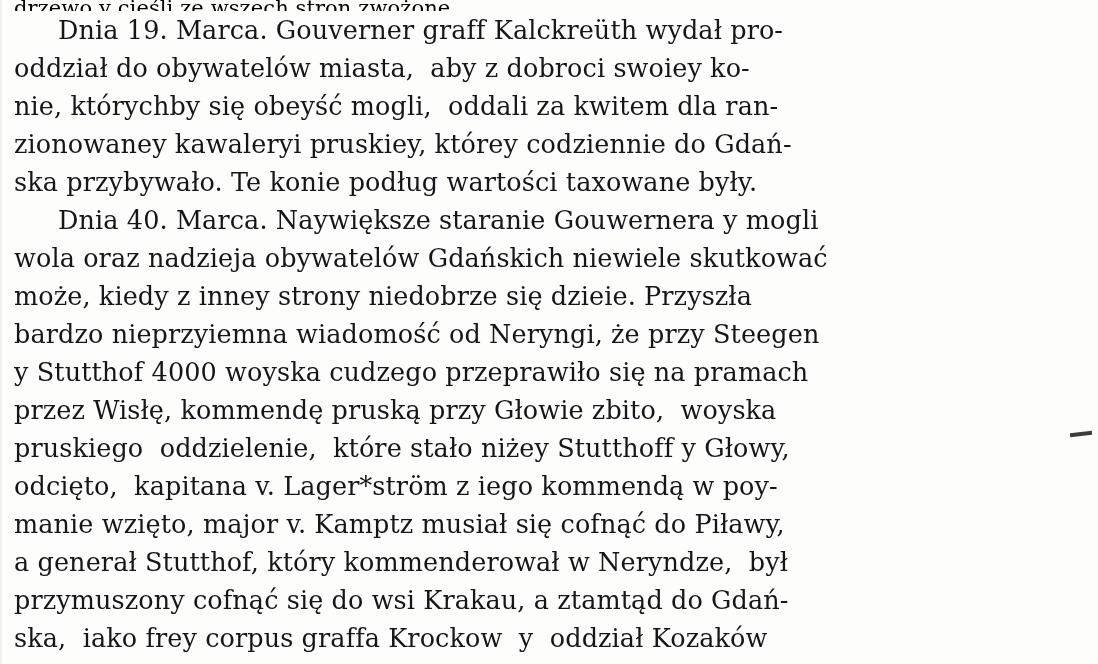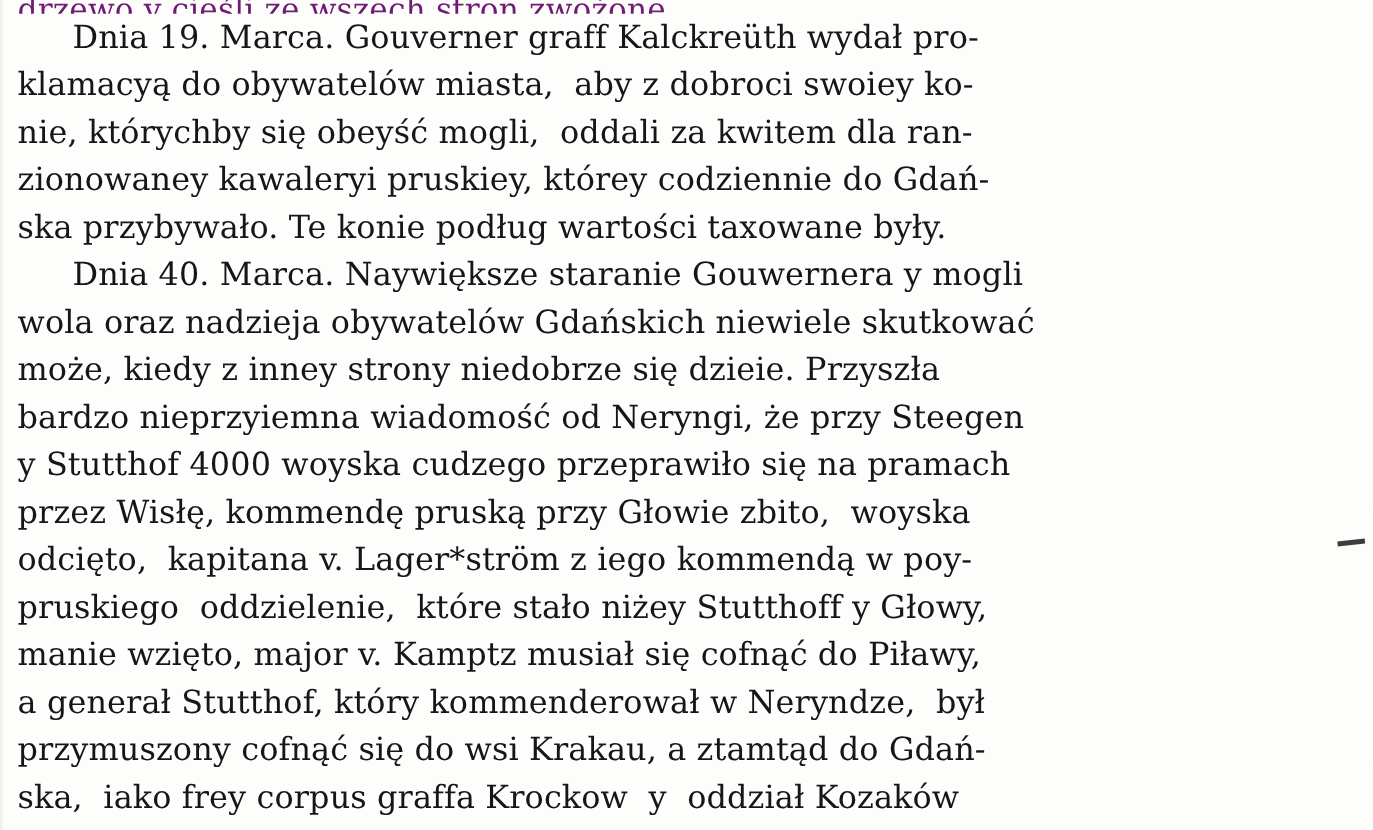--- a/index.html
+++ b/index.html
@@ -35,22 +35,22 @@
     color: #16161a;
     white-space: pre;
     letter-spacing: 0.1px;
     text-rendering: optimizeLegibility;
   }
   
   .line.clipped {
     height: 11px;
     line-height: 16px;
     overflow: hidden;
-    color: #701a75;
-    font-size: 25px;
+    color: #000000;
+    font-size: 21px;
   }
   .indent {
     display: inline-block;
     width: 44px;
   }
   .ital {
   }
   
   .margin-mark {
     position: absolute;
@@ -74,33 +74,33 @@
 
 <div class="page">
   <div class="edge-shadow-left"></div>
   <div class="margin-mark"></div>
 
   <div class="column">
 
     <div class="line clipped">drzewo y cieśli ze wszech stron zwożone....</div>
 
     <div class="line"><span class="indent"></span><span class="ital">Dnia 19. Marca.</span> <span>Gouverner graff Kalckreüth wydał pro-</span></div>
-    <div class="line">klamacyą do obywatelów miasta,  aby z dobroci swoiey ko-</div>
+    <div class="line">oddział do obywatelów miasta,  aby z dobroci swoiey ko-</div>
     <div class="line">nie, którychby się obeyść mogli,  oddali za kwitem dla ran-</div>
     <div class="line">zionowaney kawaleryi pruskiey, którey codziennie do Gdań-</div>
     <div class="line">ska przybywało. Te konie podług wartości taxowane były.</div>
 
     <div class="line"><span class="indent"></span><span class="ital">Dnia 40. Marca.</span> <span>Naywiększe staranie Gouwernera y mogli</span></div>
     <div class="line">wola oraz nadzieja obywatelów Gdańskich niewiele skutkować</div>
     <div class="line">może, kiedy z inney strony niedobrze się dzieie. Przyszła</div>
     <div class="line">bardzo nieprzyiemna wiadomość od Neryngi, że przy Steegen</div>
     <div class="line">y Stutthof 4000 woyska cudzego przeprawiło się na pramach</div>
     <div class="line">przez Wisłę, kommendę pruską przy Głowie zbito,  woyska</div>
+    <div class="line">pruskiego  oddzielenie,  które stało niżey Stutthoff y Głowy,</div>
     <div class="line">odcięto,  kapitana v. Lager*ström z iego kommendą w poy-</div>
-    <div class="line">pruskiego  oddzielenie,  które stało niżey Stutthoff y Głowy,</div>
     <div class="line">manie wzięto, major v. Kamptz musiał się cofnąć do Piławy,</div>
     <div class="line">a generał Stutthof, który kommenderował w Neryndze,  był</div>
     <div class="line">przymuszony cofnąć się do wsi Krakau, a ztamtąd do Gdań-</div>
     <div class="line">ska,  iako frey corpus graffa Krockow  y  oddział Kozaków</div>
     <div class="line">przybyli do Mindy y Nowego Fahrwasseru. Teraz wszystka</div>
 
   </div>
 </div>
 
 </body></html>

